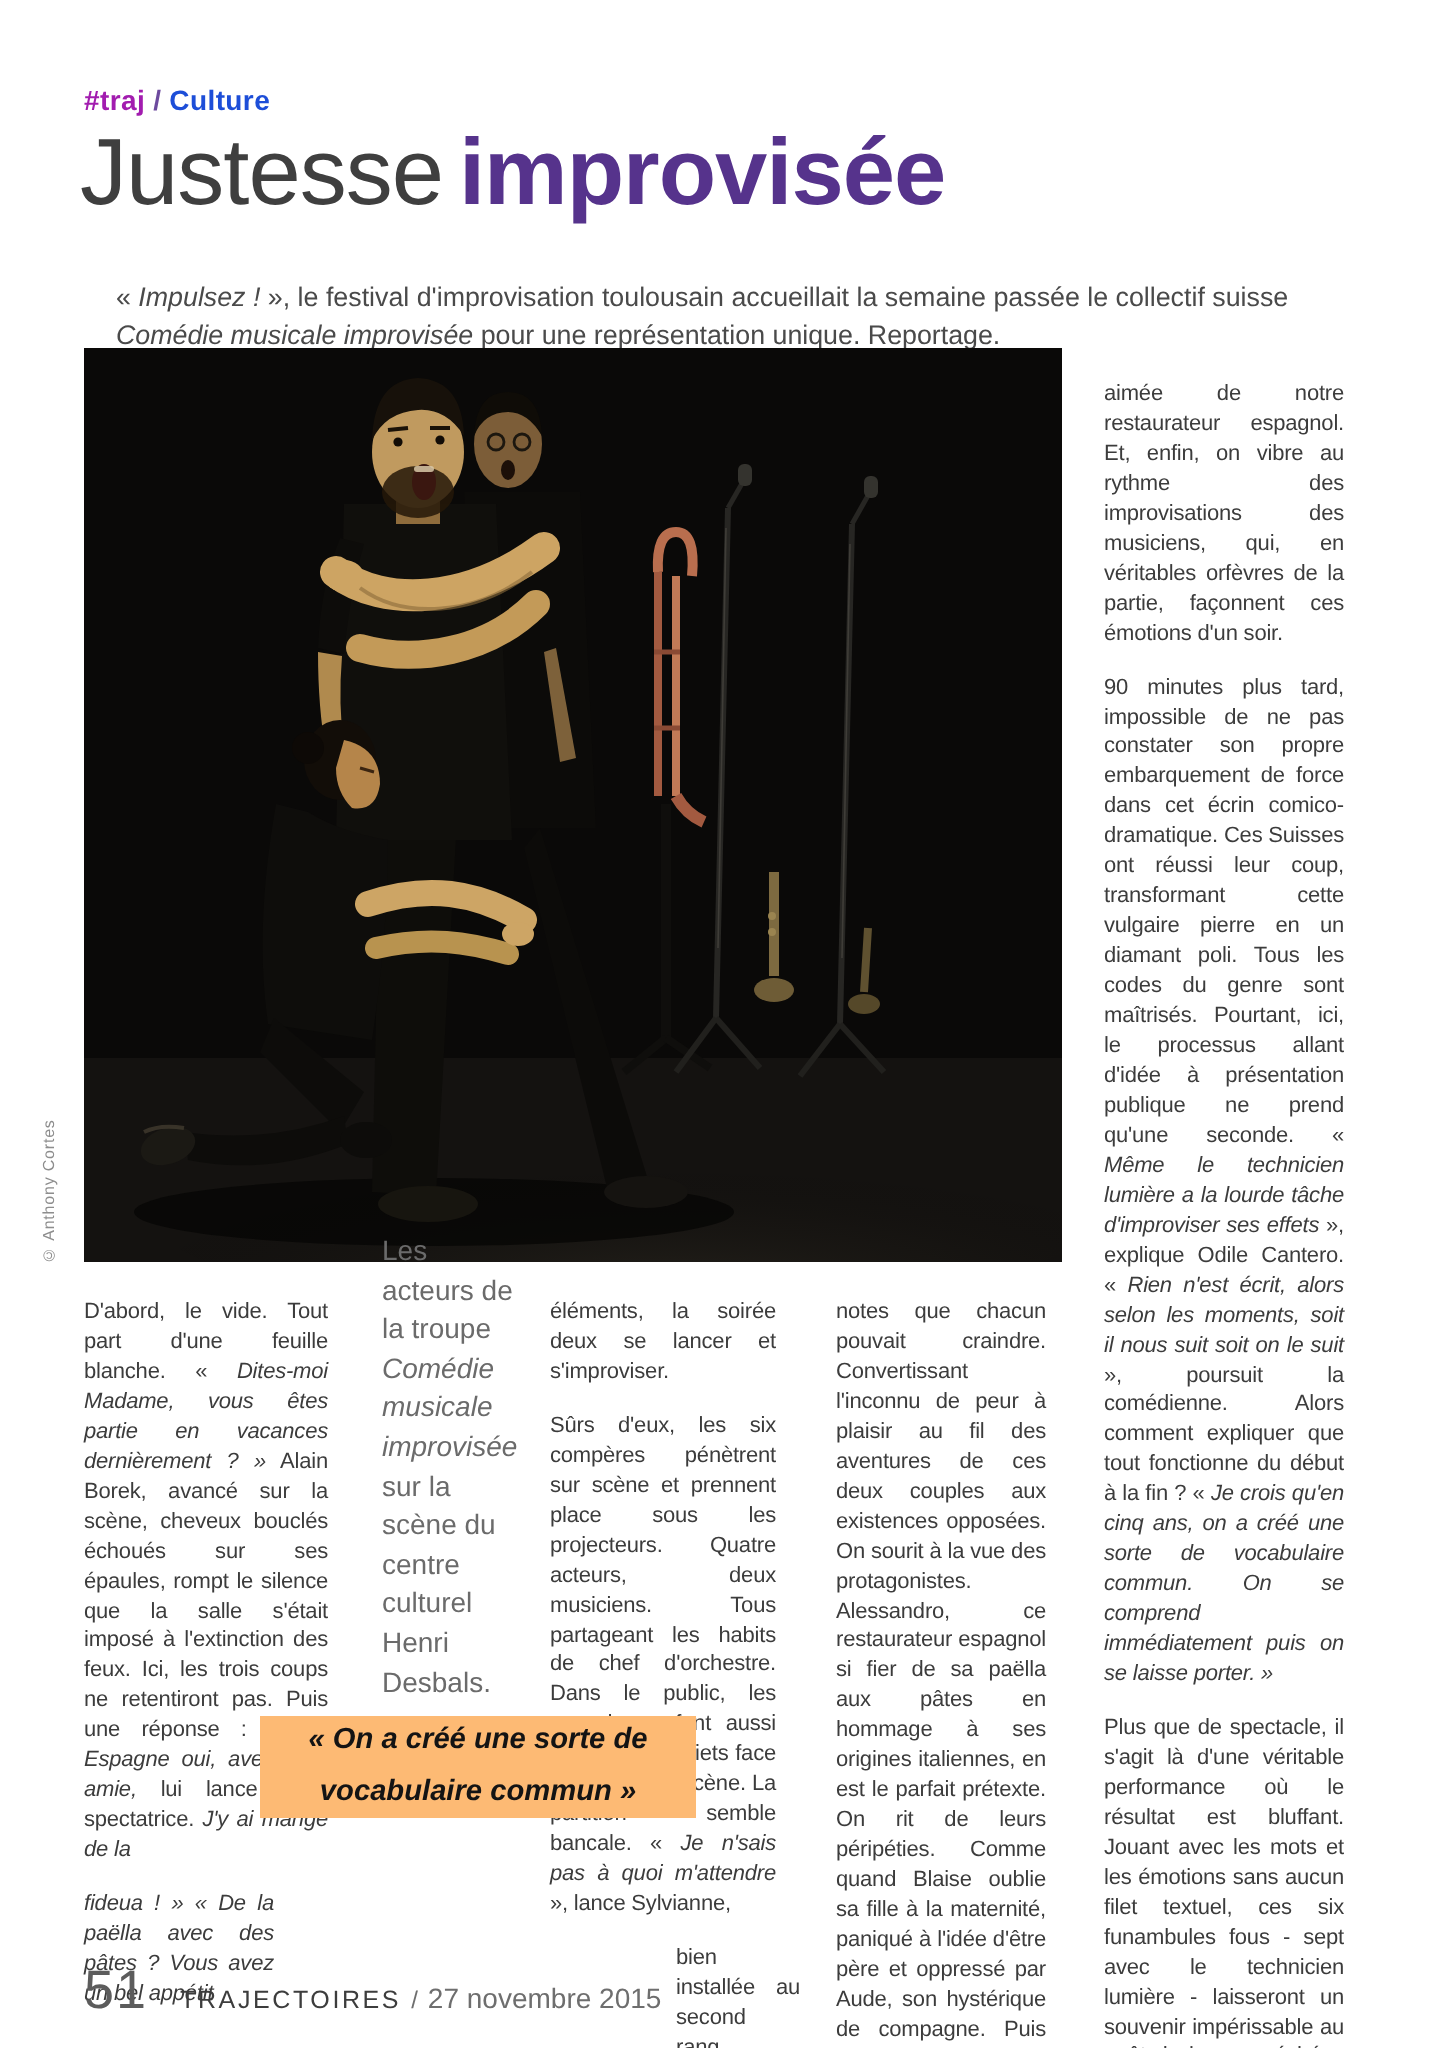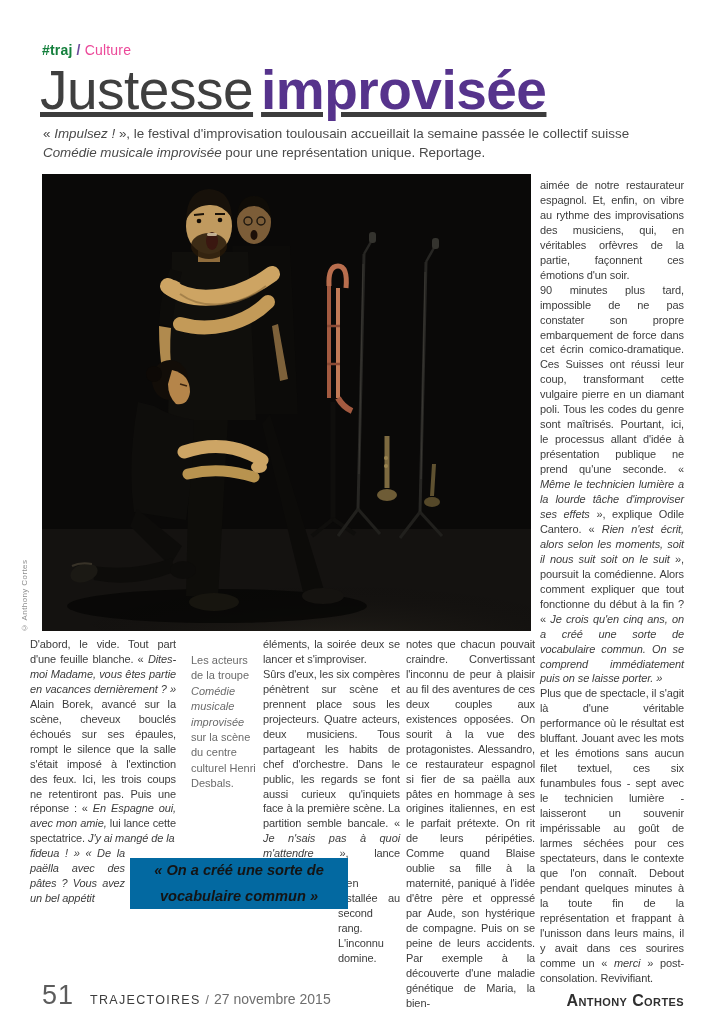--- a/index.html
+++ b/index.html
@@ -5,57 +5,57 @@
   html,body{margin:0;padding:0;background:#e8e8e8;}
   .page{
     position:relative;width:725px;height:1024px;background:#ffffff;
     font-family:"Liberation Sans", sans-serif;color:#3c3c3c;overflow:hidden;
     margin:0 auto;
   }
   .it{font-style:italic;}
 
   
   .tagline{position:absolute;left:42px;top:42px;font-size:14px;font-weight:bold;letter-spacing:.2px;}
-  .tag-hash{color:#15803d;}
+  .tag-hash{color:#a21caf;}
   .tag-sep{color:#6d4a9e;margin:0 4px;}
-  .tag-section{color:#ec4899;font-weight:normal;}
-  .title{position:absolute;left:40px;top:58px;margin:0;font-weight:300;font-size:55px;letter-spacing:-.5px;text-decoration:underline;}
+  .tag-section{color:#1d4ed8;font-weight:bold;}
+  .title{position:absolute;left:40px;top:58px;margin:0;font-weight:300;font-size:47px;letter-spacing:-.5px;}
   .title-normal{color:#3f3f3f;font-weight:300;}
   .title-accent{color:#56338c;font-weight:bold;margin-left:8px;}
-  .intro{position:absolute;left:42px;top:124px;width:642px;margin:1px;
+  .intro{position:absolute;left:42px;top:124px;width:642px;margin:16px;
     font-size:13.4px;line-height:1.38;color:#4a4a4a;}
 
   
   .photo{position:absolute;left:42px;top:174px;width:489px;height:457px;background:#0a0908;}
   .photo svg{display:block;}
   .photo-credit{
     position:absolute;left:20px;top:542px;height:90px;
     writing-mode:vertical-rl;transform:rotate(180deg);
     font-size:8px;color:#8d8d8d;letter-spacing:.4px;white-space:nowrap;
   }
-  .caption{position:absolute;left:191px;top:653px;width:68px;
-    font-size:11px;line-height:1.4;color:#6b6b6b;}
+  .caption{position:absolute;left:191px;top:616px;width:68px;
+    font-size:14px;line-height:1.4;color:#6b6b6b;}
 
   
   .col{position:absolute;font-size:11px;line-height:1.36;letter-spacing:-.1px;
     text-align:justify;color:#3c3c3c;}
-  .col p{margin:0;}
+  .col p{margin:12px;}
   .col1{left:30px;top:637px;width:146px;}
   .col1 .narrow{width:95px;}
   .col2{left:263px;top:637px;width:137px;}
   .col2 .narrow{width:62px;margin-left:75px;}
   .col3{left:406px;top:637px;width:129px;}
   .colR{left:540px;top:178px;width:144px;}
   .author{margin-top:5px !important;text-align:right;font-variant:small-caps;
     font-weight:bold;font-size:16px;letter-spacing:.4px;color:#2f2f2f;}
 
   .pullquote{
     position:absolute;left:130px;top:858px;width:218px;
     font-size:14.6px;font-weight:bold;font-style:italic;line-height:1.75;
-    text-align:center;color:#141414;background:#0369a1;
+    text-align:center;color:#141414;background:#fdba74;
   }
 
   
   .footer{position:absolute;left:42px;top:980px;display:flex;align-items:baseline;}
   .pagenum{font-size:27px;color:#5c5c5c;letter-spacing:1px;}
   .mag{margin-left:16px;font-size:12.5px;font-weight:normal;letter-spacing:1.3px;color:#3d3d3d;}
   .fsep{margin:0 5px;font-size:12px;color:#6e6e6e;}
   .fdate{font-size:14px;color:#6e6e6e;}
 </style>
 </head>

